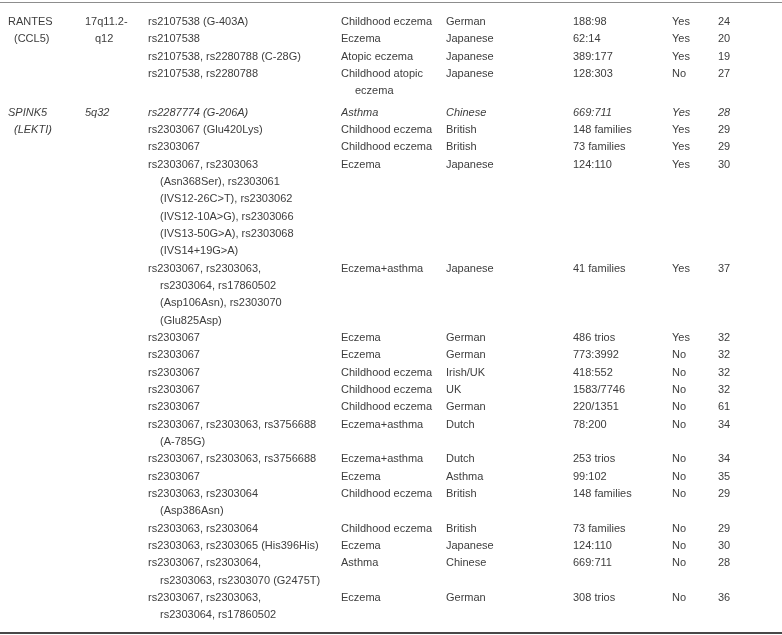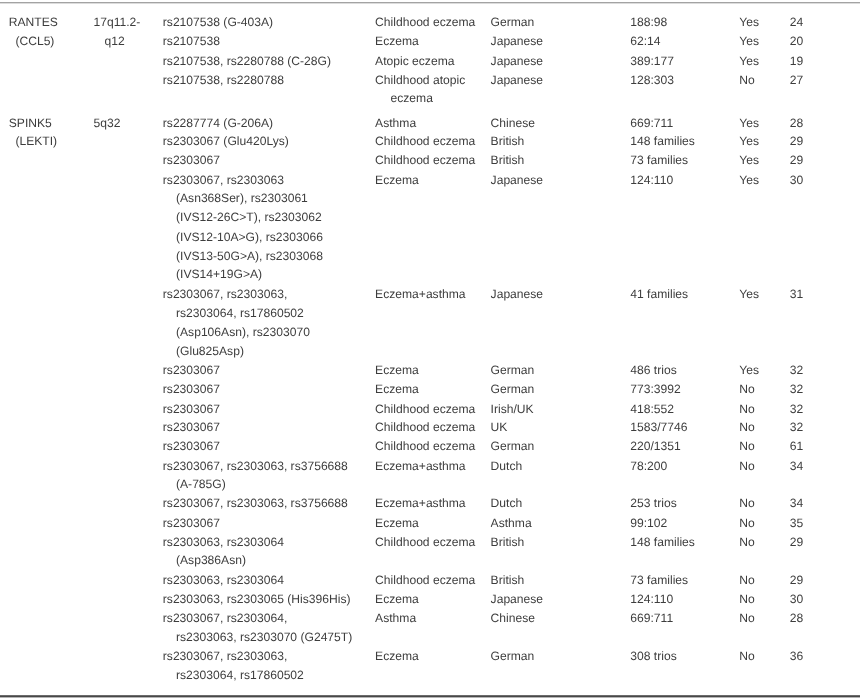--- a/index.html
+++ b/index.html
@@ -28,21 +28,21 @@
   td {
     vertical-align: top;
     padding: 0;
     white-space: pre-line;
     overflow: hidden;
   }
   td.gene  { padding-left: 14px; text-indent: -6px;  }
   td.locus { padding-left: 10px; text-indent: -10px; }
   td.snp   { padding-left: 12px; text-indent: -12px; }
   td.phen  { padding-left: 14px; text-indent: -14px; }
-  tr.group-start td { padding-top: 4px; }
+  tr.group-start td { padding-top: 4px; font-style: italic; }
 </style>
 </head>
 <body>
 
 <div class="table-wrap">
   <table class="assoc-table">
     <colgroup>
       <col style="width:85px">
       <col style="width:63px">
       <col style="width:193px">
@@ -132,21 +132,21 @@
         </tr>
         <tr>
           <td class="snp">rs2303067, rs2303063,
 rs2303064, rs17860502
 (Asp106Asn), rs2303070
 (Glu825Asp)</td>
           <td class="phen">Eczema+asthma</td>
           <td>Japanese</td>
           <td>41 families</td>
           <td>Yes</td>
-          <td>31</td>
+          <td>37</td>
         </tr>
         <tr>
           <td class="snp">rs2303067</td>
           <td class="phen">Eczema</td>
           <td>German</td>
           <td>486 trios</td>
           <td>Yes</td>
           <td>32</td>
         </tr>
         <tr>

